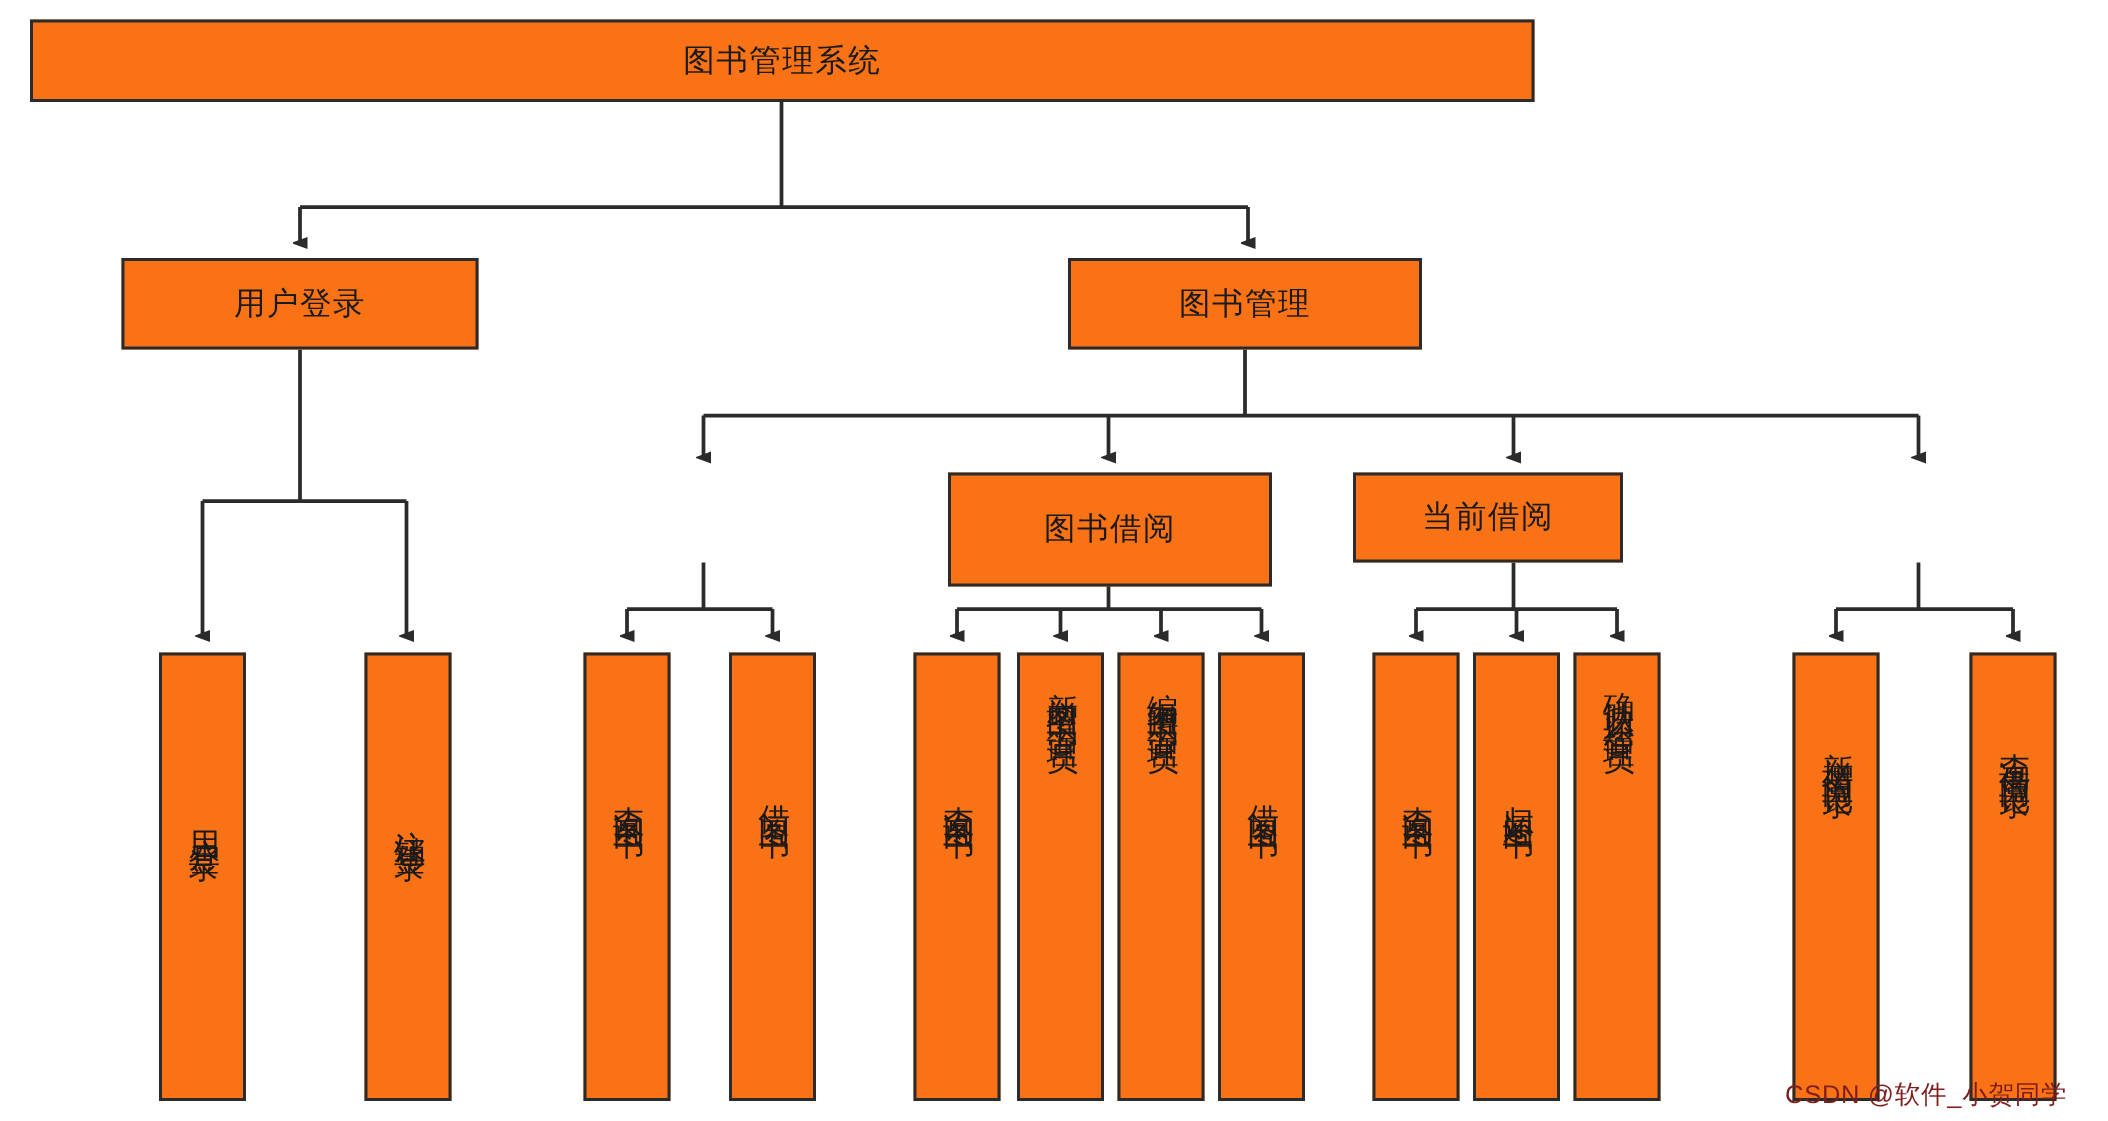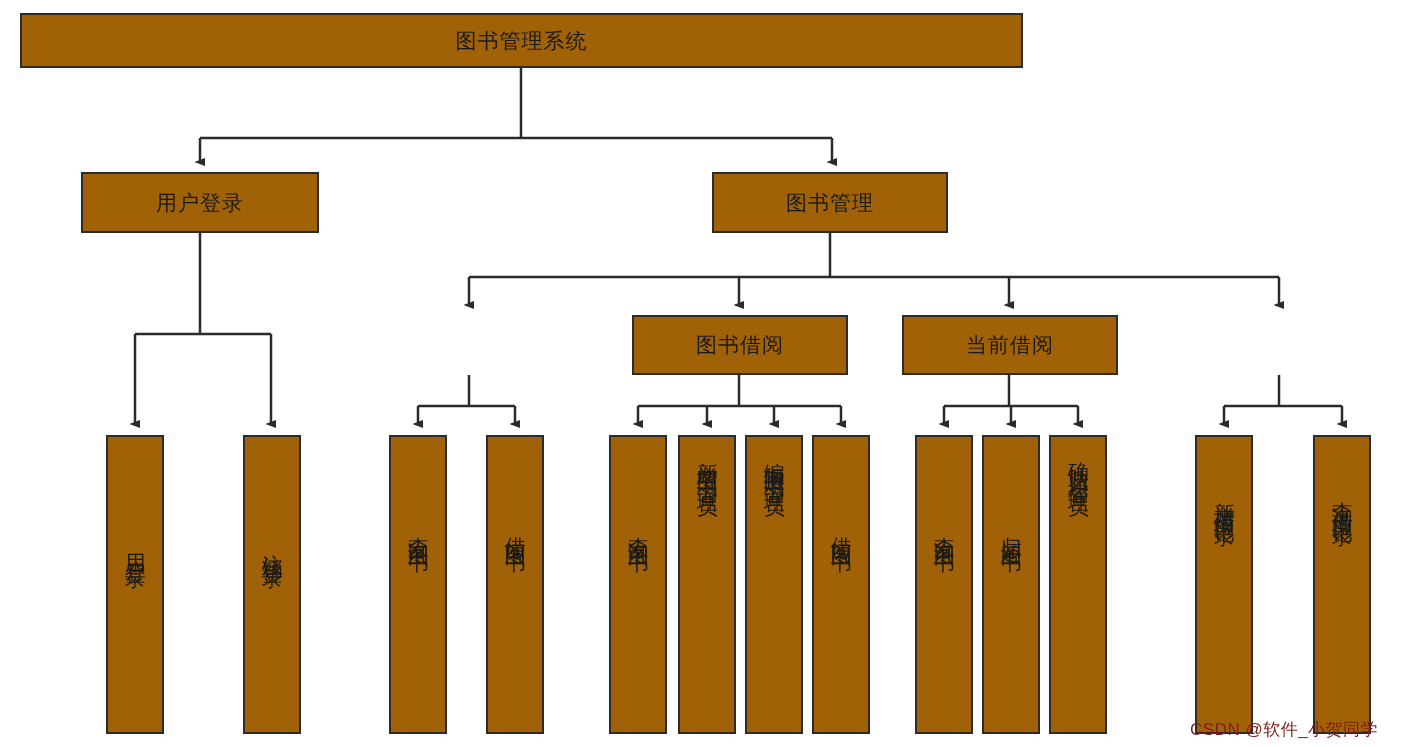--- a/index.html
+++ b/index.html
@@ -21,21 +21,21 @@
     position: absolute;
     left: 0;
     top: 0;
     width: 1405px;
     height: 747px;
     pointer-events: none;
   }
   .node {
     position: absolute;
     box-sizing: border-box;
-    background: #a16207;
+    background: #f97316;
     border: 2px solid #2b2b2b;
     display: flex;
     align-items: center;
     justify-content: center;
     color: #1a1a1a;
   }
   .node.h {
     font-size: 21px;
     letter-spacing: 1px;
     line-height: 1.1;
@@ -125,24 +125,24 @@
     <span>图书管理系统</span>
   </div>
 
   <div class="node h" style="left:81px; top:172px; width:238px; height:61px;">
     <span>用户登录</span>
   </div>
   <div class="node h" style="left:712px; top:172px; width:236px; height:61px;">
     <span>图书管理</span>
   </div>
 
-  <div class="node h" style="left:632px; top:315px; width:216px; height:60px;">
+  <div class="node h" style="left:632px; top:315px; width:216px; height:76px;">
     <span>图书借阅</span>
   </div>
-  <div class="node h" style="left:902px; top:315px; width:216px; height:60px;">
+  <div class="node h" style="left:902px; top:315px; width:180px; height:60px;">
     <span>当前借阅</span>
   </div>
 
   <div class="node leaf" style="left:106px; top:435px; width:58px; height:299px; padding-top:100px;">
     <span class="vtext">用户登录</span>
   </div>
   <div class="node leaf" style="left:243px; top:435px; width:58px; height:299px; padding-top:100px;">
     <span class="vtext">注销登录</span>
   </div>
 

